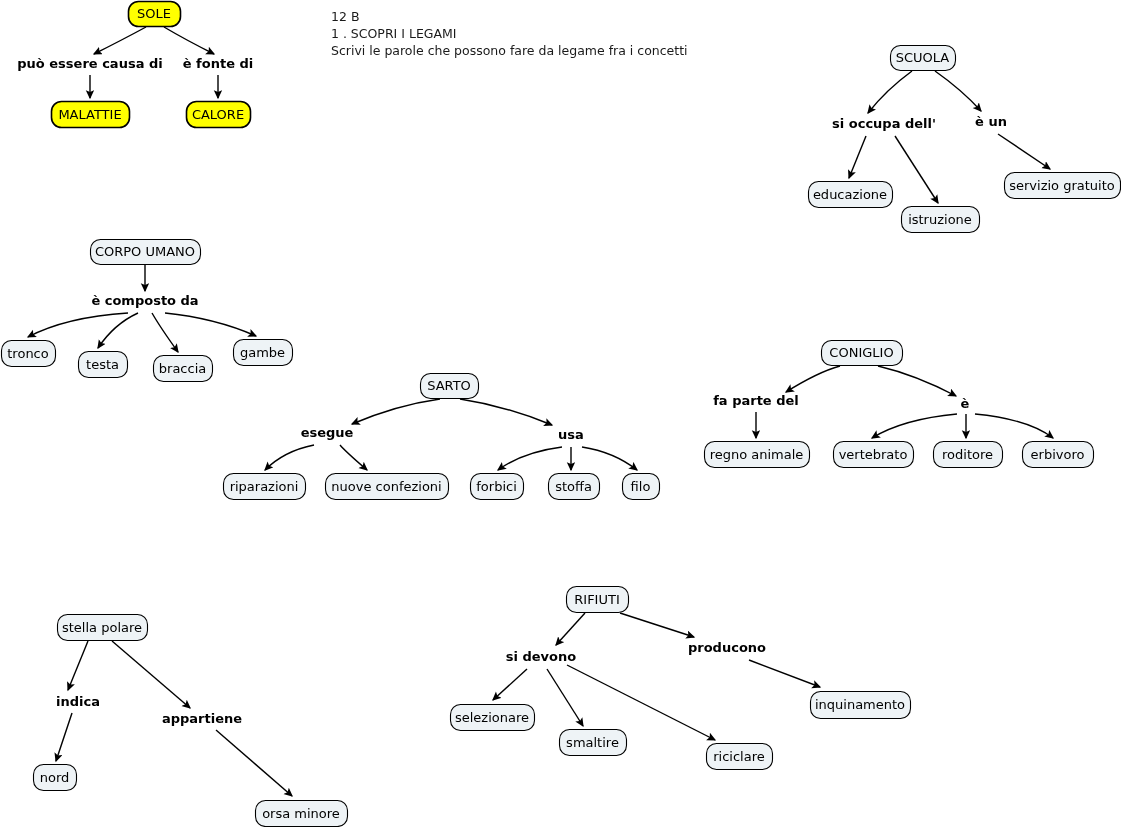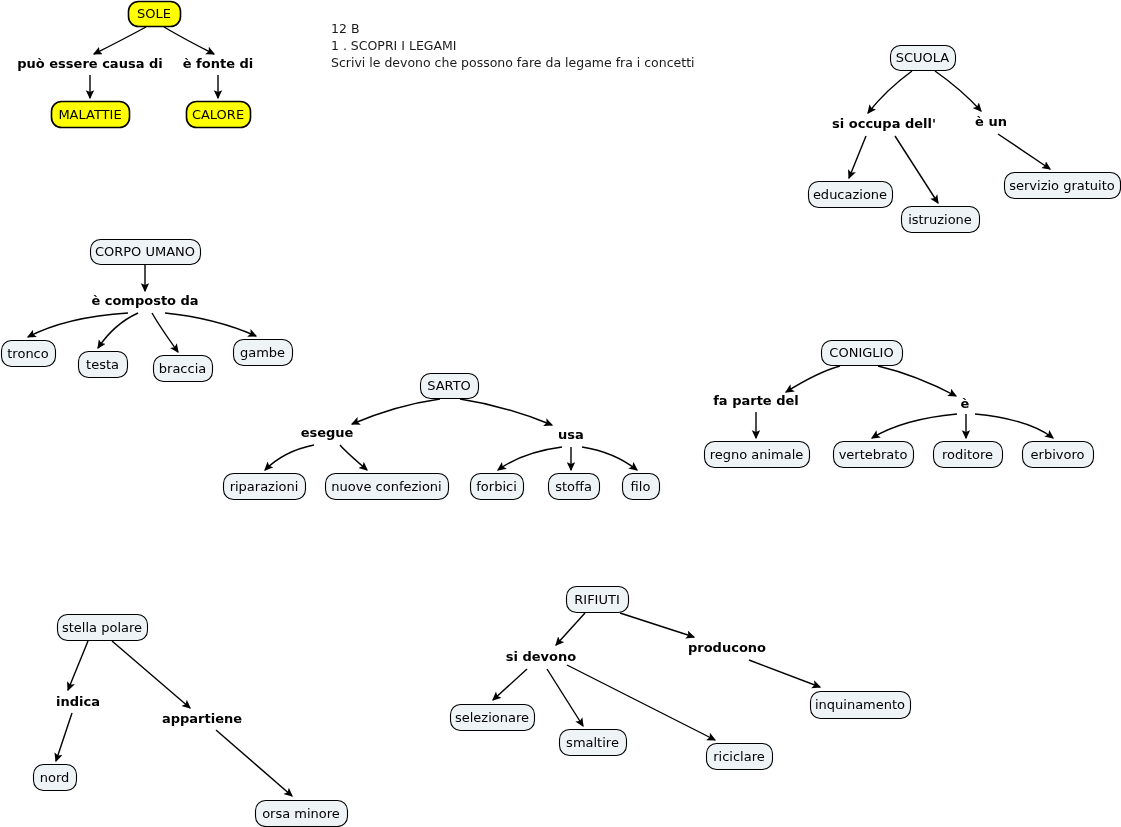--- a/index.html
+++ b/index.html
@@ -48,30 +48,29 @@
     stroke-width: 1.4;
     fill: none;
   }
   .header-text {
     position: absolute;
     font-family: "DejaVu Sans", sans-serif;
     font-size: 12.5px;
     color: #1a1a1a;
     line-height: 17px;
     white-space: pre;
-    margin-top: 12px;
   }
 </style>
 </head>
 <body>
 
 <div id="header-block">
   <div class="header-text" id="hdr1" style="left: 331px; top: 8px;">12 B</div>
   <div class="header-text" id="hdr2" style="left: 331px; top: 25px;">1 . SCOPRI I LEGAMI</div>
-  <div class="header-text" id="hdr3" style="left: 331px; top: 42px;">Scrivi le devono che possono fare da legame fra i concetti</div>
+  <div class="header-text" id="hdr3" style="left: 331px; top: 42px;">Scrivi le parole che possono fare da legame fra i concetti</div>
 </div>
 
 <svg id="canvas" viewBox="0 0 1121 827" xmlns="http://www.w3.org/2000/svg">
   <defs>
     <marker id="arrowhead" markerWidth="7" markerHeight="7" refX="5.6" refY="3" orient="auto" markerUnits="strokeWidth">
       <path d="M0,0 L6.5,3 L0,6 L1.4,3 z" fill="#000000"></path>
     </marker>
   </defs>
   <g id="edges-layer">
       <path d="M146,27 Q122,40 94,54" class="edge" marker-end="url(#arrowhead)"></path>

